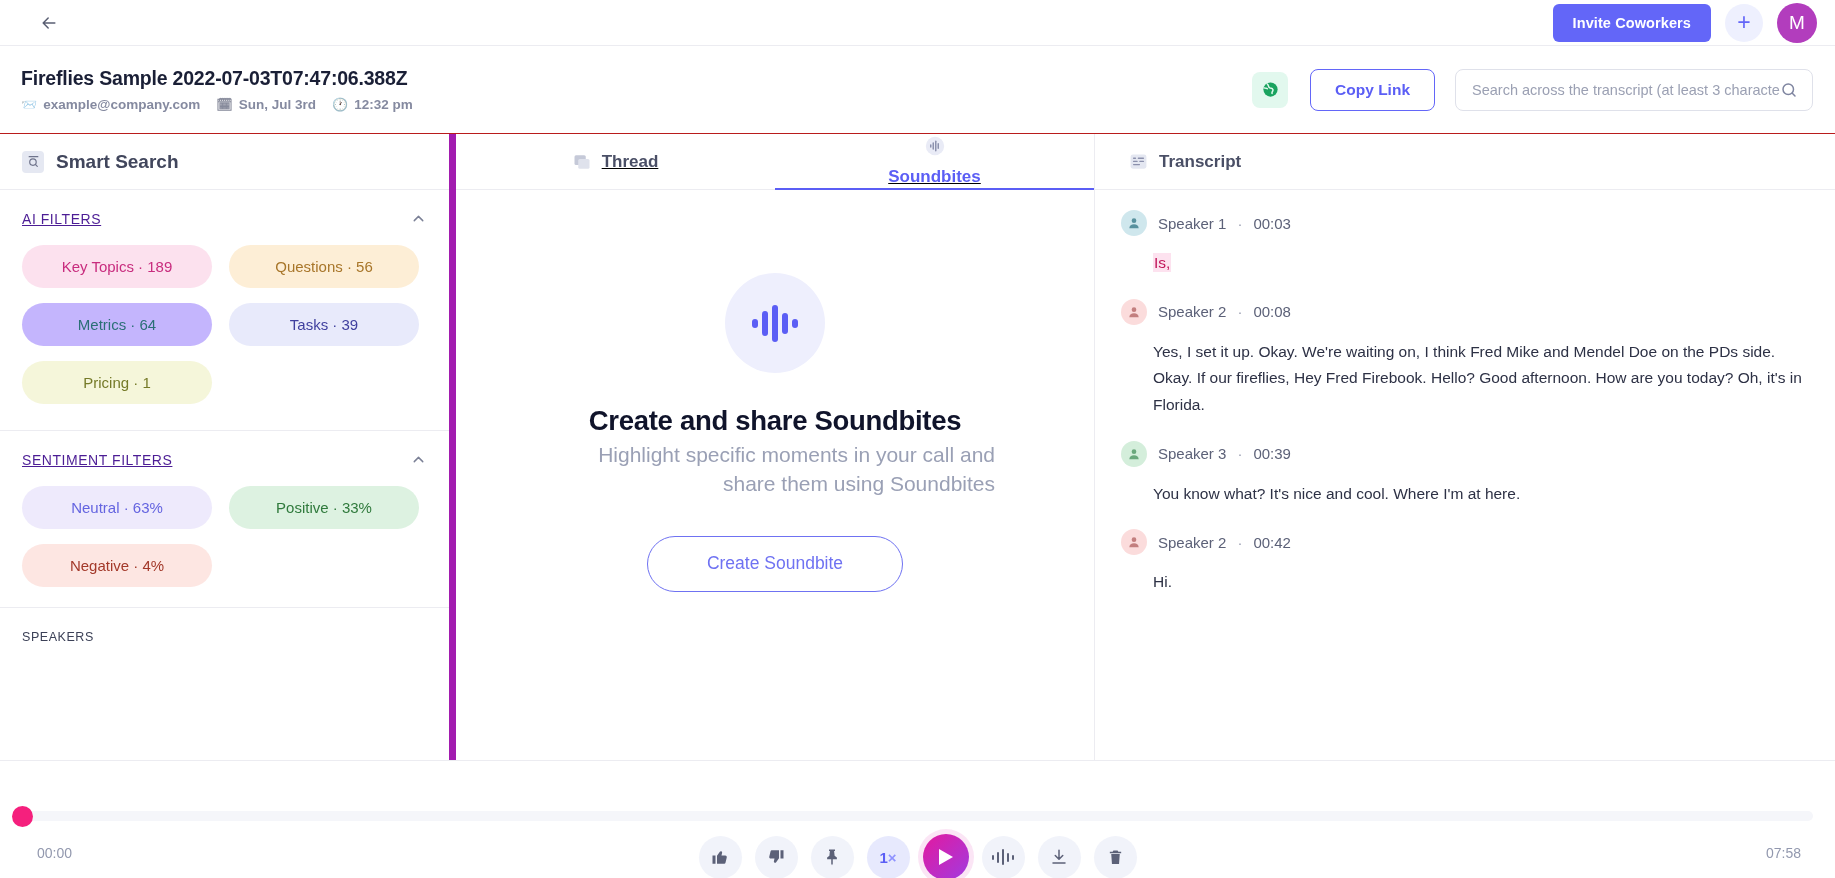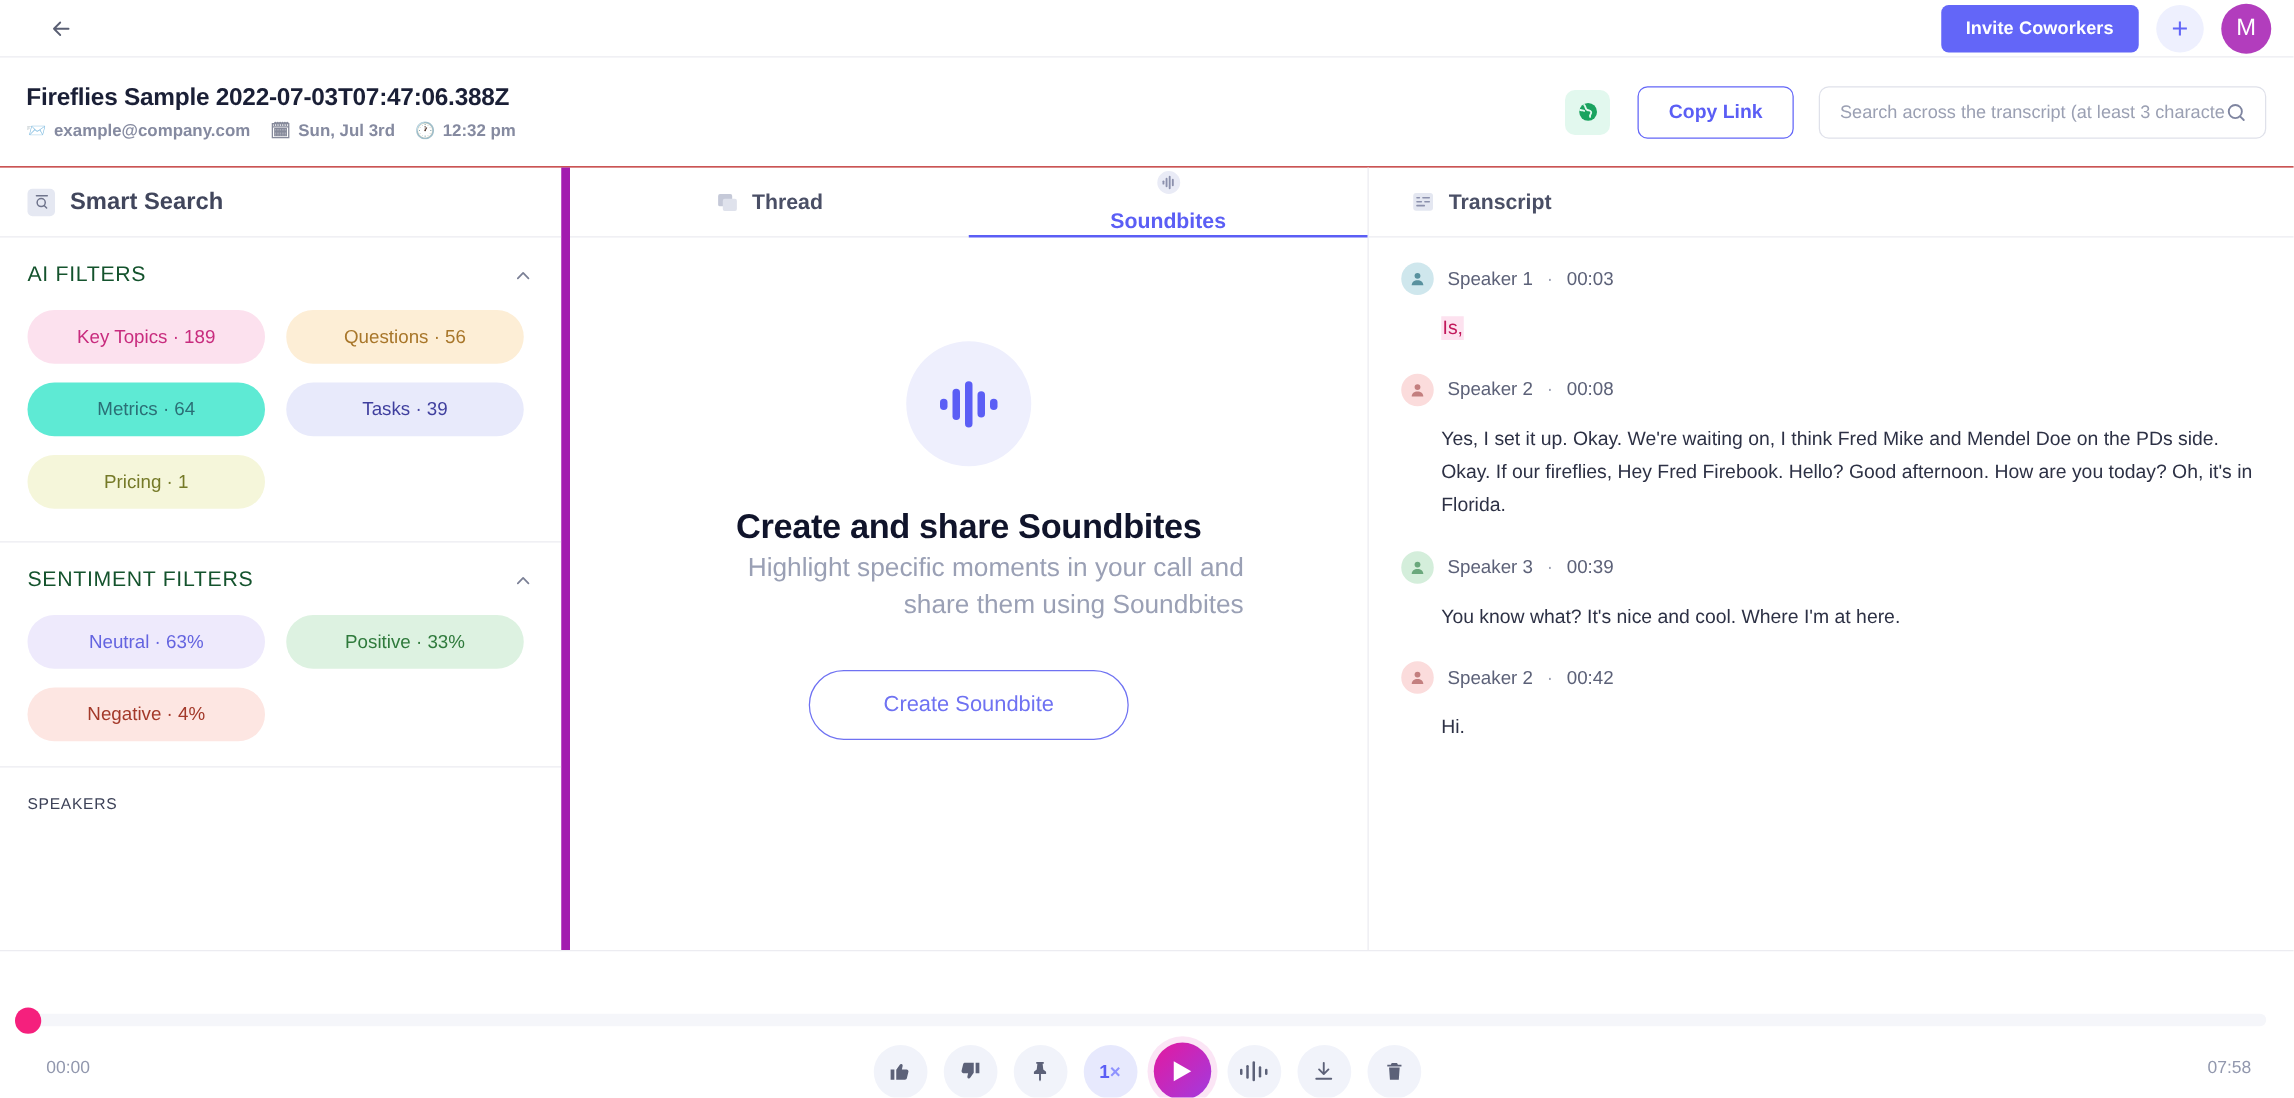--- a/index.html
+++ b/index.html
@@ -117,42 +117,42 @@
   }
   .sidebar-head-title { font-size: 19px; font-weight: 700; color: #41465c; }
 
   .filter-section { padding: 20px 22px 8px; }
   .filter-section.bordered { border-top: 1px solid #ececf1; }
   .fs-head {
     display: flex; align-items: center; justify-content: space-between;
     margin-bottom: 18px;
   }
   .fs-title {
-    font-size: 17px; font-weight: 400; letter-spacing: .55px;
-    color: #14532d; text-transform: uppercase;
+    font-size: 14px; font-weight: 400; letter-spacing: .55px;
+    color: #4c1d95; text-transform: uppercase; text-decoration: underline;
   }
   .chev { color: #7b8096; cursor: pointer; display: flex; }
   .chips { display: flex; flex-wrap: wrap; gap: 15px 17px; }
   .chip {
     width: 190px; height: 43px; border-radius: 22px;
     display: flex; align-items: center; justify-content: center;
     font-size: 15px; cursor: pointer; white-space: nowrap;
   }
   .speakers-peek {
     padding: 22px 22px 0; border-top: 1px solid #ececf1;
     margin-top: 12px;
     font-size: 12.5px; letter-spacing: .55px; color: #3c4157;
   }
 
   
   .center {
     flex: 1; display: flex; flex-direction: column;
     border-right: 1px solid #ececf1; min-width: 0;
   }
-  .tabs { display: flex; height: 56px; }
+  .tabs { display: flex; height: 56px; text-decoration: underline; }
   .tab {
     flex: 1; display: flex; align-items: center; justify-content: center;
     gap: 11px; cursor: pointer;
     font-size: 17px; font-weight: 700; color: #4a4f66;
     border-bottom: 1px solid #ececf1;
   }
   .tab.active { color: #5b5ef5; border-bottom: 2.5px solid #5b5ef5; flex-direction: column; }
   .tab-ico { display: flex; align-items: center; }
 
   .empty-state {
@@ -334,21 +334,21 @@
         <span class="fs-title">AI FILTERS</span>
         <span class="chev">
           <svg width="17" height="17" viewBox="0 0 24 24" fill="none" stroke="currentColor" stroke-width="2" stroke-linecap="round" stroke-linejoin="round">
               <path d="M6 15l6-6 6 6"></path>
             </svg>
         </span>
       </div>
       <div class="chips" id="ai-chips">
           <div class="chip" style="background: rgb(252, 225, 238); color: rgb(200, 44, 126);">Key Topics · 189</div>
           <div class="chip" style="background: rgb(253, 238, 214); color: rgb(168, 118, 42);">Questions · 56</div>
-          <div class="chip" style="background: #5eead4; color: rgb(43, 111, 118);">Metrics · 64</div>
+          <div class="chip" style="background: #c4b5fd; color: rgb(43, 111, 118);">Metrics · 64</div>
           <div class="chip" style="background: rgb(232, 234, 251); color: rgb(63, 63, 158);">Tasks · 39</div>
           <div class="chip" style="background: rgb(245, 246, 218); color: rgb(117, 122, 40);">Pricing · 1</div>
         </div>
     </div>
 
     <div class="filter-section bordered" style="margin-top:18px;">
       <div class="fs-head">
         <span class="fs-title">SENTIMENT FILTERS</span>
         <span class="chev">
           <svg width="17" height="17" viewBox="0 0 24 24" fill="none" stroke="currentColor" stroke-width="2" stroke-linecap="round" stroke-linejoin="round">

